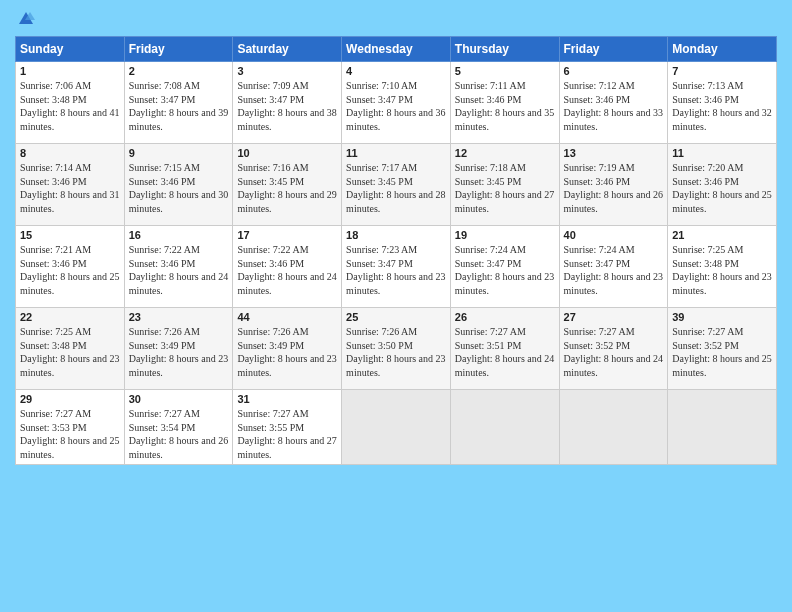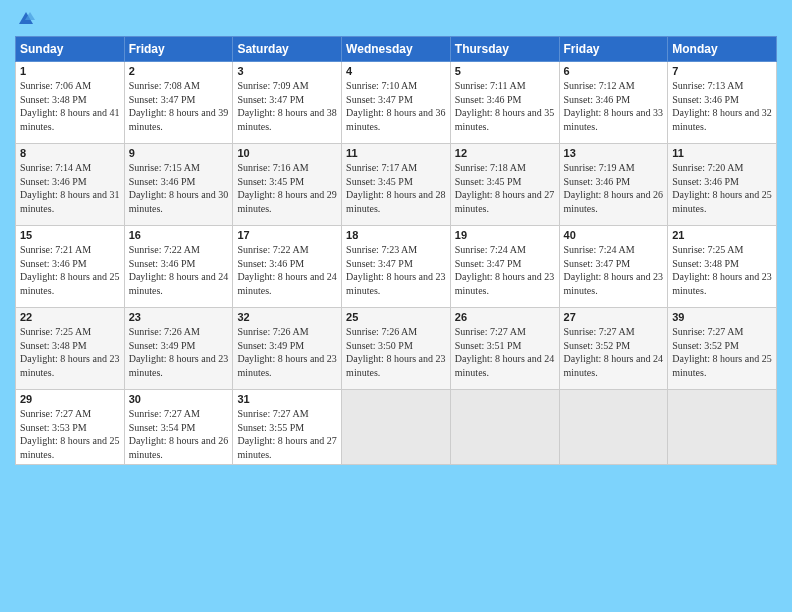--- a/index.html
+++ b/index.html
@@ -163,21 +163,21 @@
           <td><span class="day-num">16</span><span class="cell-text">Sunrise: 7:22 AM<br>Sunset: 3:46 PM<br>Daylight: 8 hours and 24 minutes.</span></td>
           <td><span class="day-num">17</span><span class="cell-text">Sunrise: 7:22 AM<br>Sunset: 3:46 PM<br>Daylight: 8 hours and 24 minutes.</span></td>
           <td><span class="day-num">18</span><span class="cell-text">Sunrise: 7:23 AM<br>Sunset: 3:47 PM<br>Daylight: 8 hours and 23 minutes.</span></td>
           <td><span class="day-num">19</span><span class="cell-text">Sunrise: 7:24 AM<br>Sunset: 3:47 PM<br>Daylight: 8 hours and 23 minutes.</span></td>
           <td><span class="day-num">40</span><span class="cell-text">Sunrise: 7:24 AM<br>Sunset: 3:47 PM<br>Daylight: 8 hours and 23 minutes.</span></td>
           <td><span class="day-num">21</span><span class="cell-text">Sunrise: 7:25 AM<br>Sunset: 3:48 PM<br>Daylight: 8 hours and 23 minutes.</span></td>
         </tr>
         <tr>
           <td><span class="day-num">22</span><span class="cell-text">Sunrise: 7:25 AM<br>Sunset: 3:48 PM<br>Daylight: 8 hours and 23 minutes.</span></td>
           <td><span class="day-num">23</span><span class="cell-text">Sunrise: 7:26 AM<br>Sunset: 3:49 PM<br>Daylight: 8 hours and 23 minutes.</span></td>
-          <td><span class="day-num">32</span><span class="cell-text">Sunrise: 7:26 AM<br>Sunset: 3:49 PM<br>Daylight: 8 hours and 23 minutes.</span></td>
+          <td><span class="day-num">44</span><span class="cell-text">Sunrise: 7:26 AM<br>Sunset: 3:49 PM<br>Daylight: 8 hours and 23 minutes.</span></td>
           <td><span class="day-num">25</span><span class="cell-text">Sunrise: 7:26 AM<br>Sunset: 3:50 PM<br>Daylight: 8 hours and 23 minutes.</span></td>
           <td><span class="day-num">26</span><span class="cell-text">Sunrise: 7:27 AM<br>Sunset: 3:51 PM<br>Daylight: 8 hours and 24 minutes.</span></td>
           <td><span class="day-num">27</span><span class="cell-text">Sunrise: 7:27 AM<br>Sunset: 3:52 PM<br>Daylight: 8 hours and 24 minutes.</span></td>
           <td><span class="day-num">39</span><span class="cell-text">Sunrise: 7:27 AM<br>Sunset: 3:52 PM<br>Daylight: 8 hours and 25 minutes.</span></td>
         </tr>
         <tr class="last-row">
           <td><span class="day-num">29</span><span class="cell-text">Sunrise: 7:27 AM<br>Sunset: 3:53 PM<br>Daylight: 8 hours and 25 minutes.</span></td>
           <td><span class="day-num">30</span><span class="cell-text">Sunrise: 7:27 AM<br>Sunset: 3:54 PM<br>Daylight: 8 hours and 26 minutes.</span></td>
           <td><span class="day-num">31</span><span class="cell-text">Sunrise: 7:27 AM<br>Sunset: 3:55 PM<br>Daylight: 8 hours and 27 minutes.</span></td>
           <td class="empty"></td>

